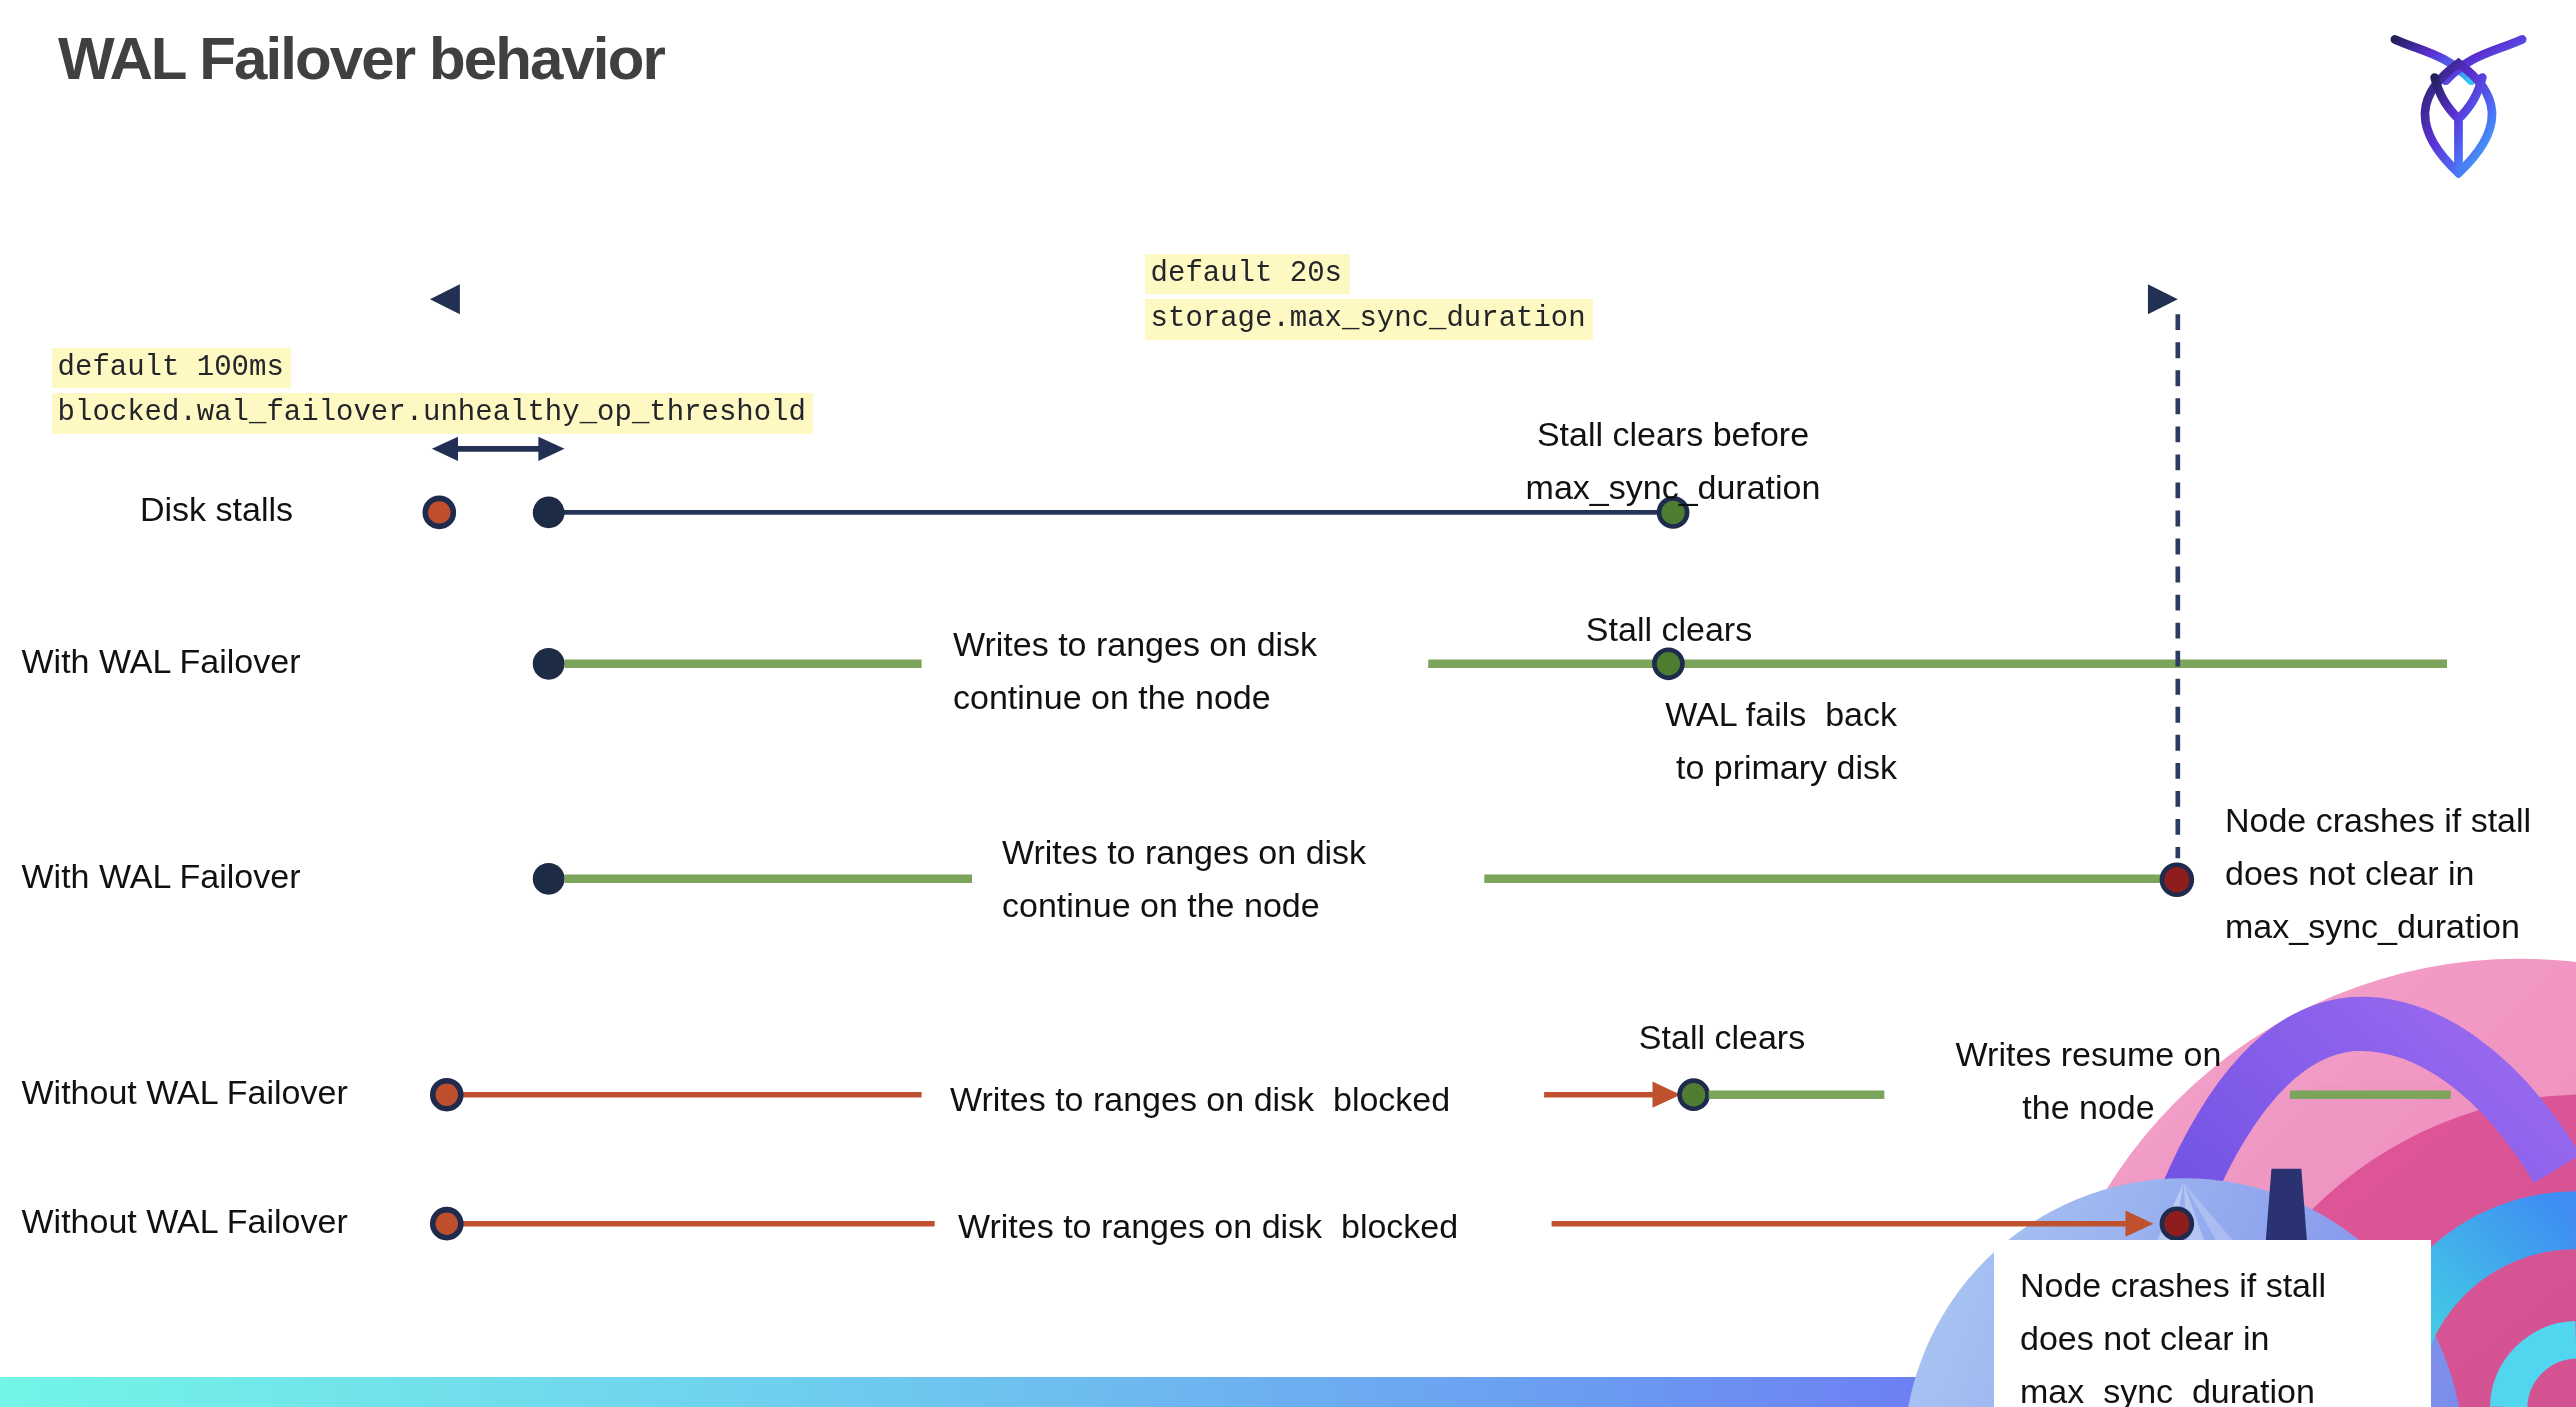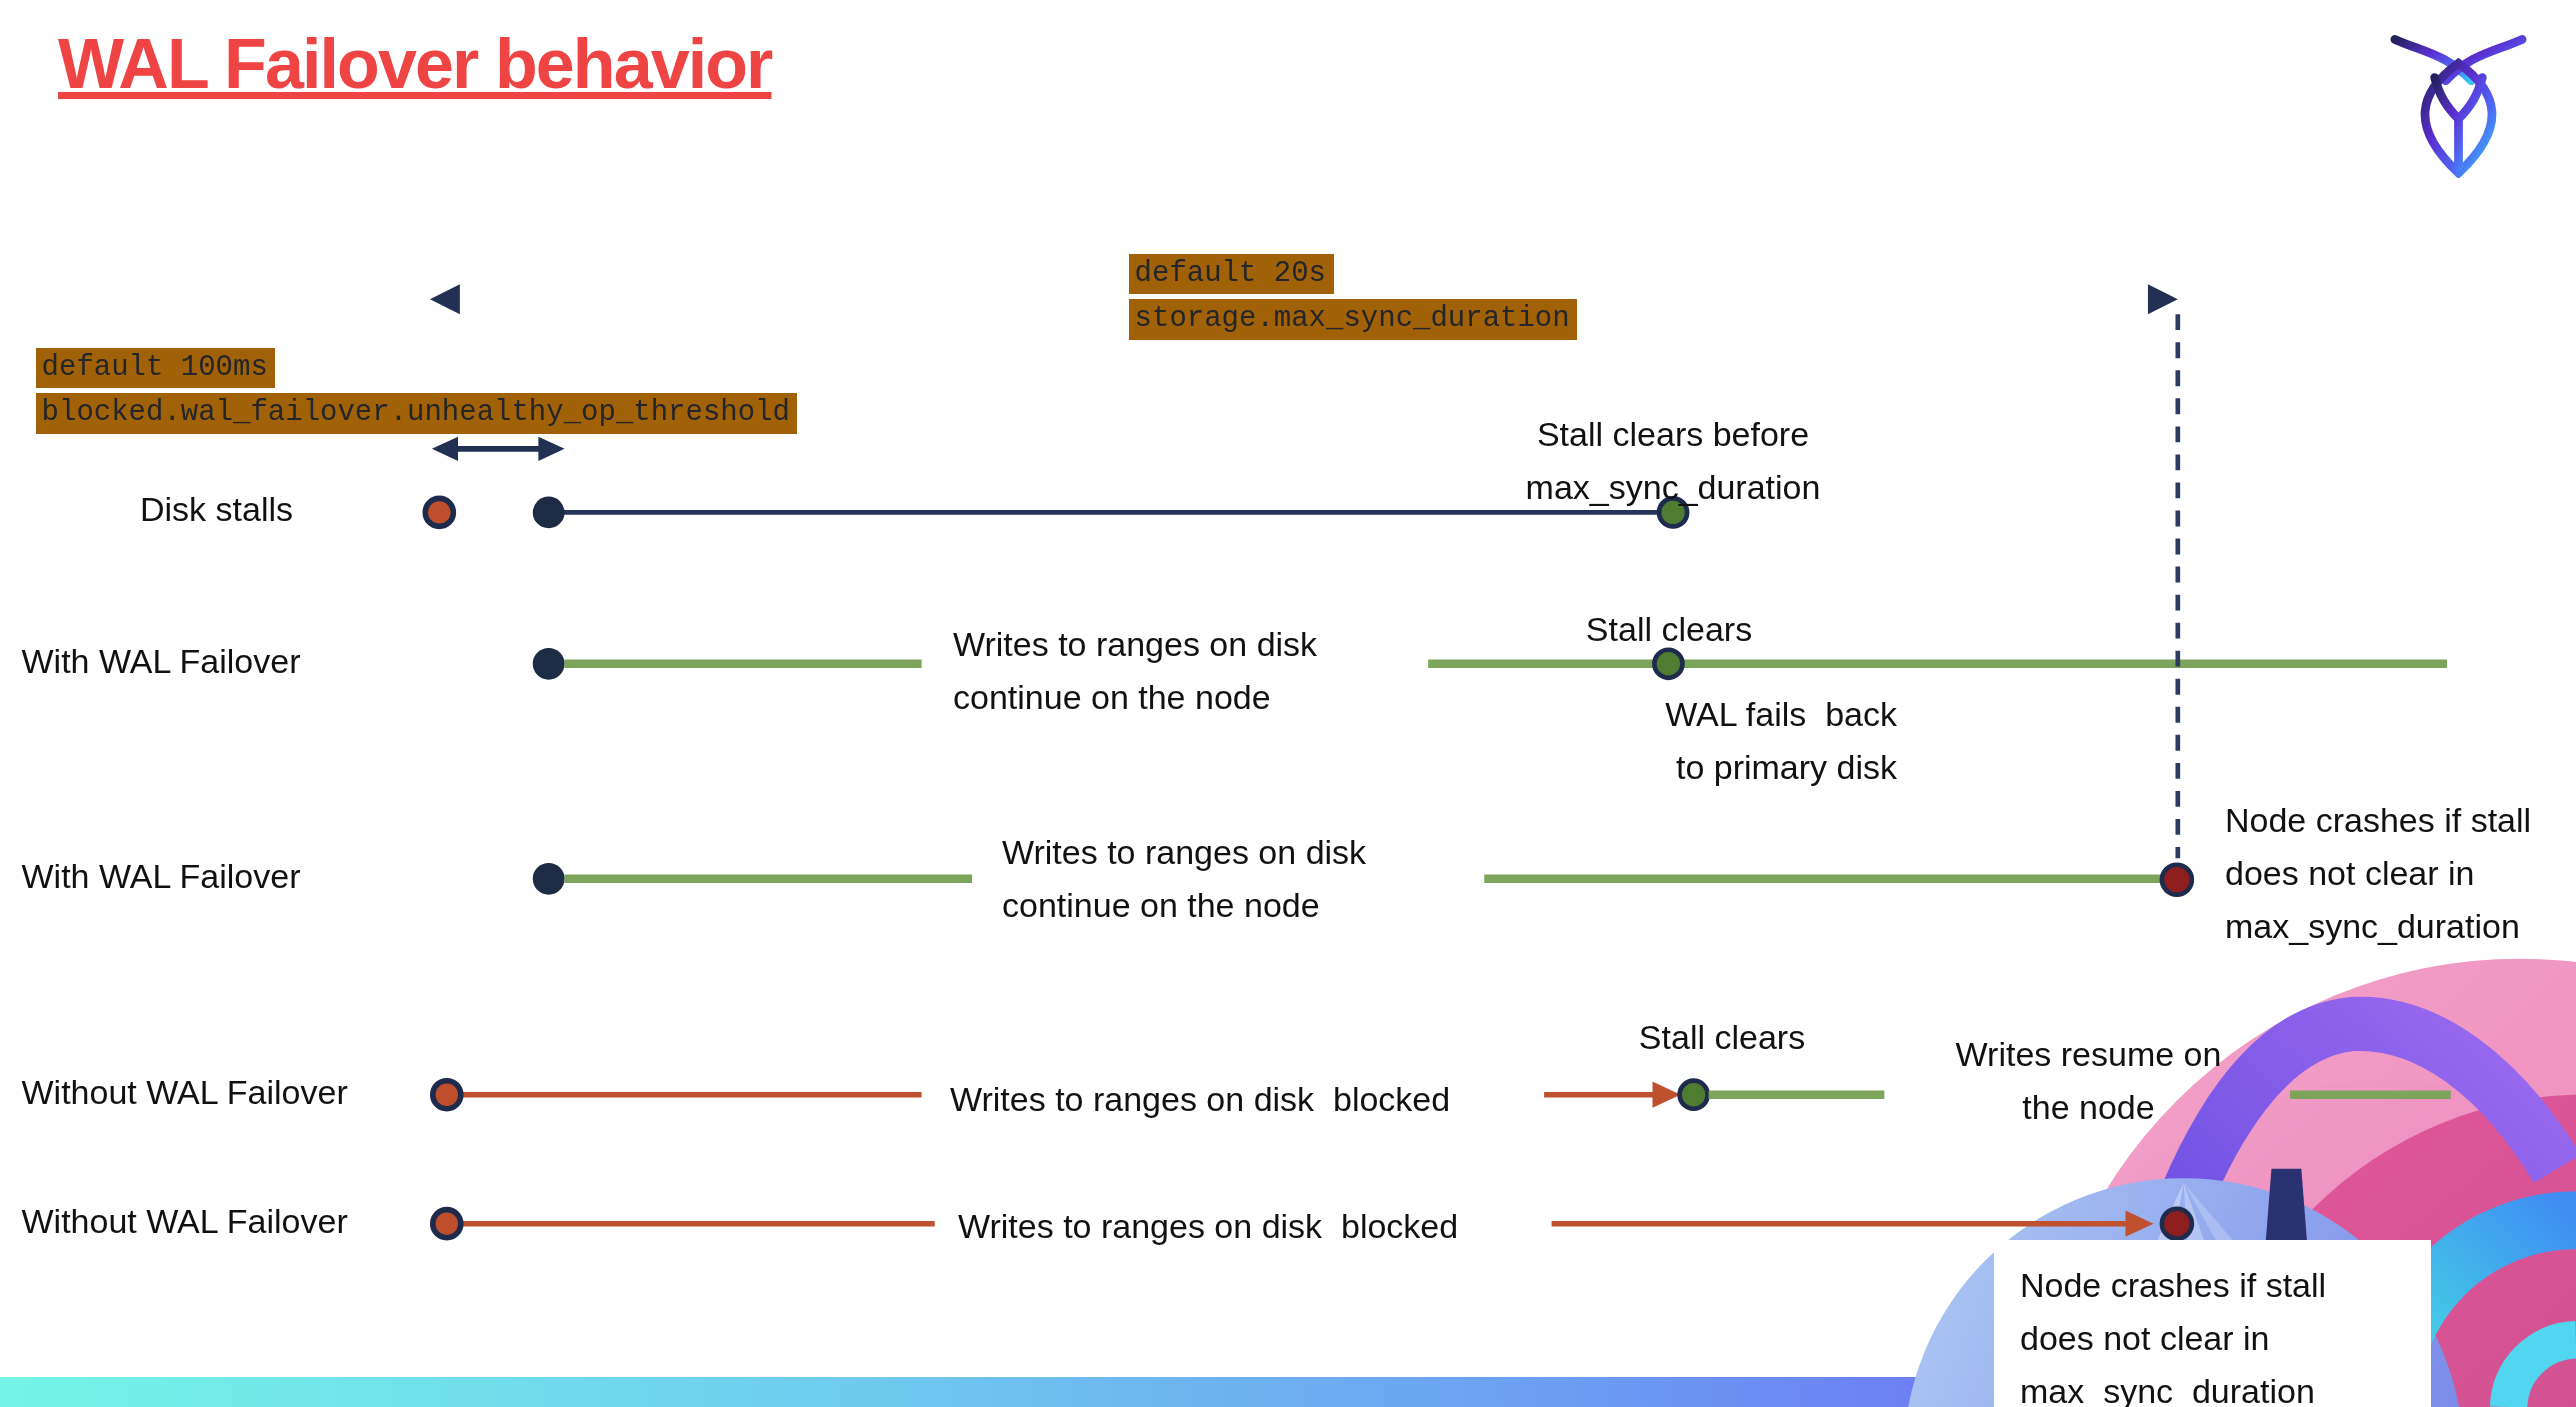--- a/index.html
+++ b/index.html
@@ -3,26 +3,26 @@
 <meta charset="utf-8">
 <style>
   html,body{margin:0;padding:0;background:#ffffff;}
   #stage{
     position:relative;width:2576px;height:1408px;overflow:hidden;
     font-family:"Liberation Sans",sans-serif;background:#ffffff;
   }
   .abs{position:absolute;}
   
   #title{
-    left:58px;top:24px;font-size:70px;font-weight:700;letter-spacing:-1.9px;
-    color:#ef4444;z-index:6;white-space:nowrap;text-decoration:underline;
+    left:58px;top:24px;font-size:60px;font-weight:700;letter-spacing:-1.9px;
+    color:#404040;z-index:6;white-space:nowrap;
   }
   
   .codeblock{z-index:6;font-family:"Liberation Mono",monospace;font-size:29px;color:#23252a;}
-  .codeblock span{display:table;background:#a16207;padding:2.8px 7.5px 4.7px 5.6px;margin-bottom:4.7px;white-space:pre;}
+  .codeblock span{display:table;background:#fef9c3;padding:2.8px 7.5px 4.7px 5.6px;margin-bottom:4.7px;white-space:pre;margin-left:16px;}
   #code-max-sync{left:1129px;top:254px;}
   #code-threshold{left:36px;top:348px;}
   
   .rowlabel{font-size:34px;color:#111;z-index:5;white-space:nowrap;}
   .ann{font-size:34px;line-height:53px;color:#111;z-index:5;white-space:pre-wrap;}
   .ctr{text-align:center;}
   .rgt{}
   
   #bottom-bar{
     left:0;top:1377px;width:2576px;height:31px;z-index:1;

